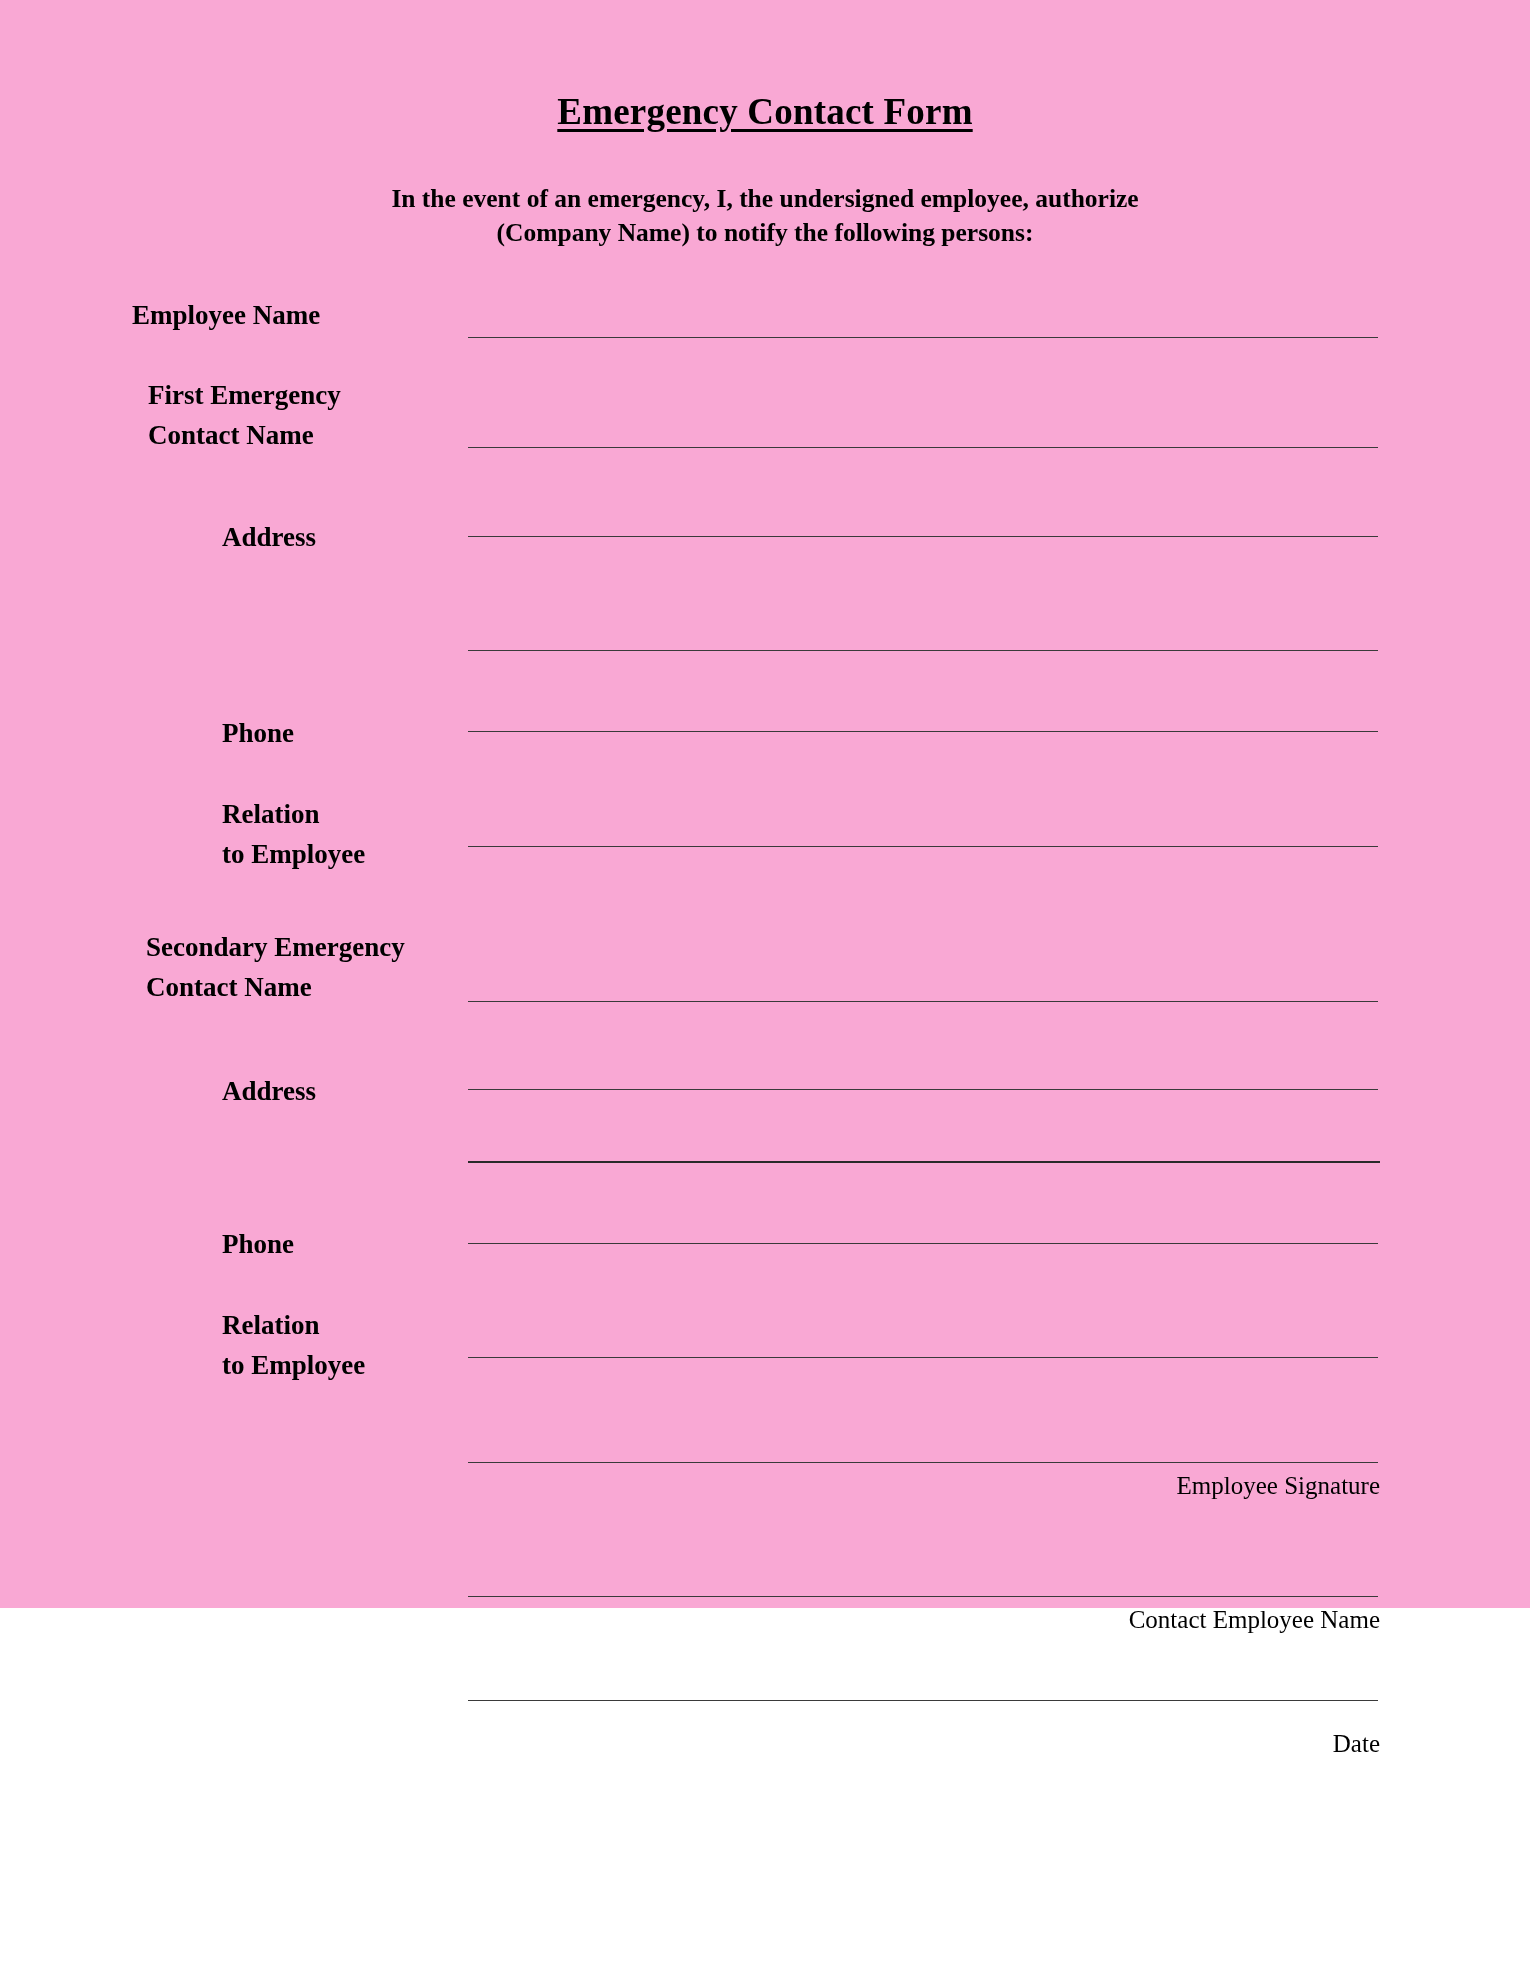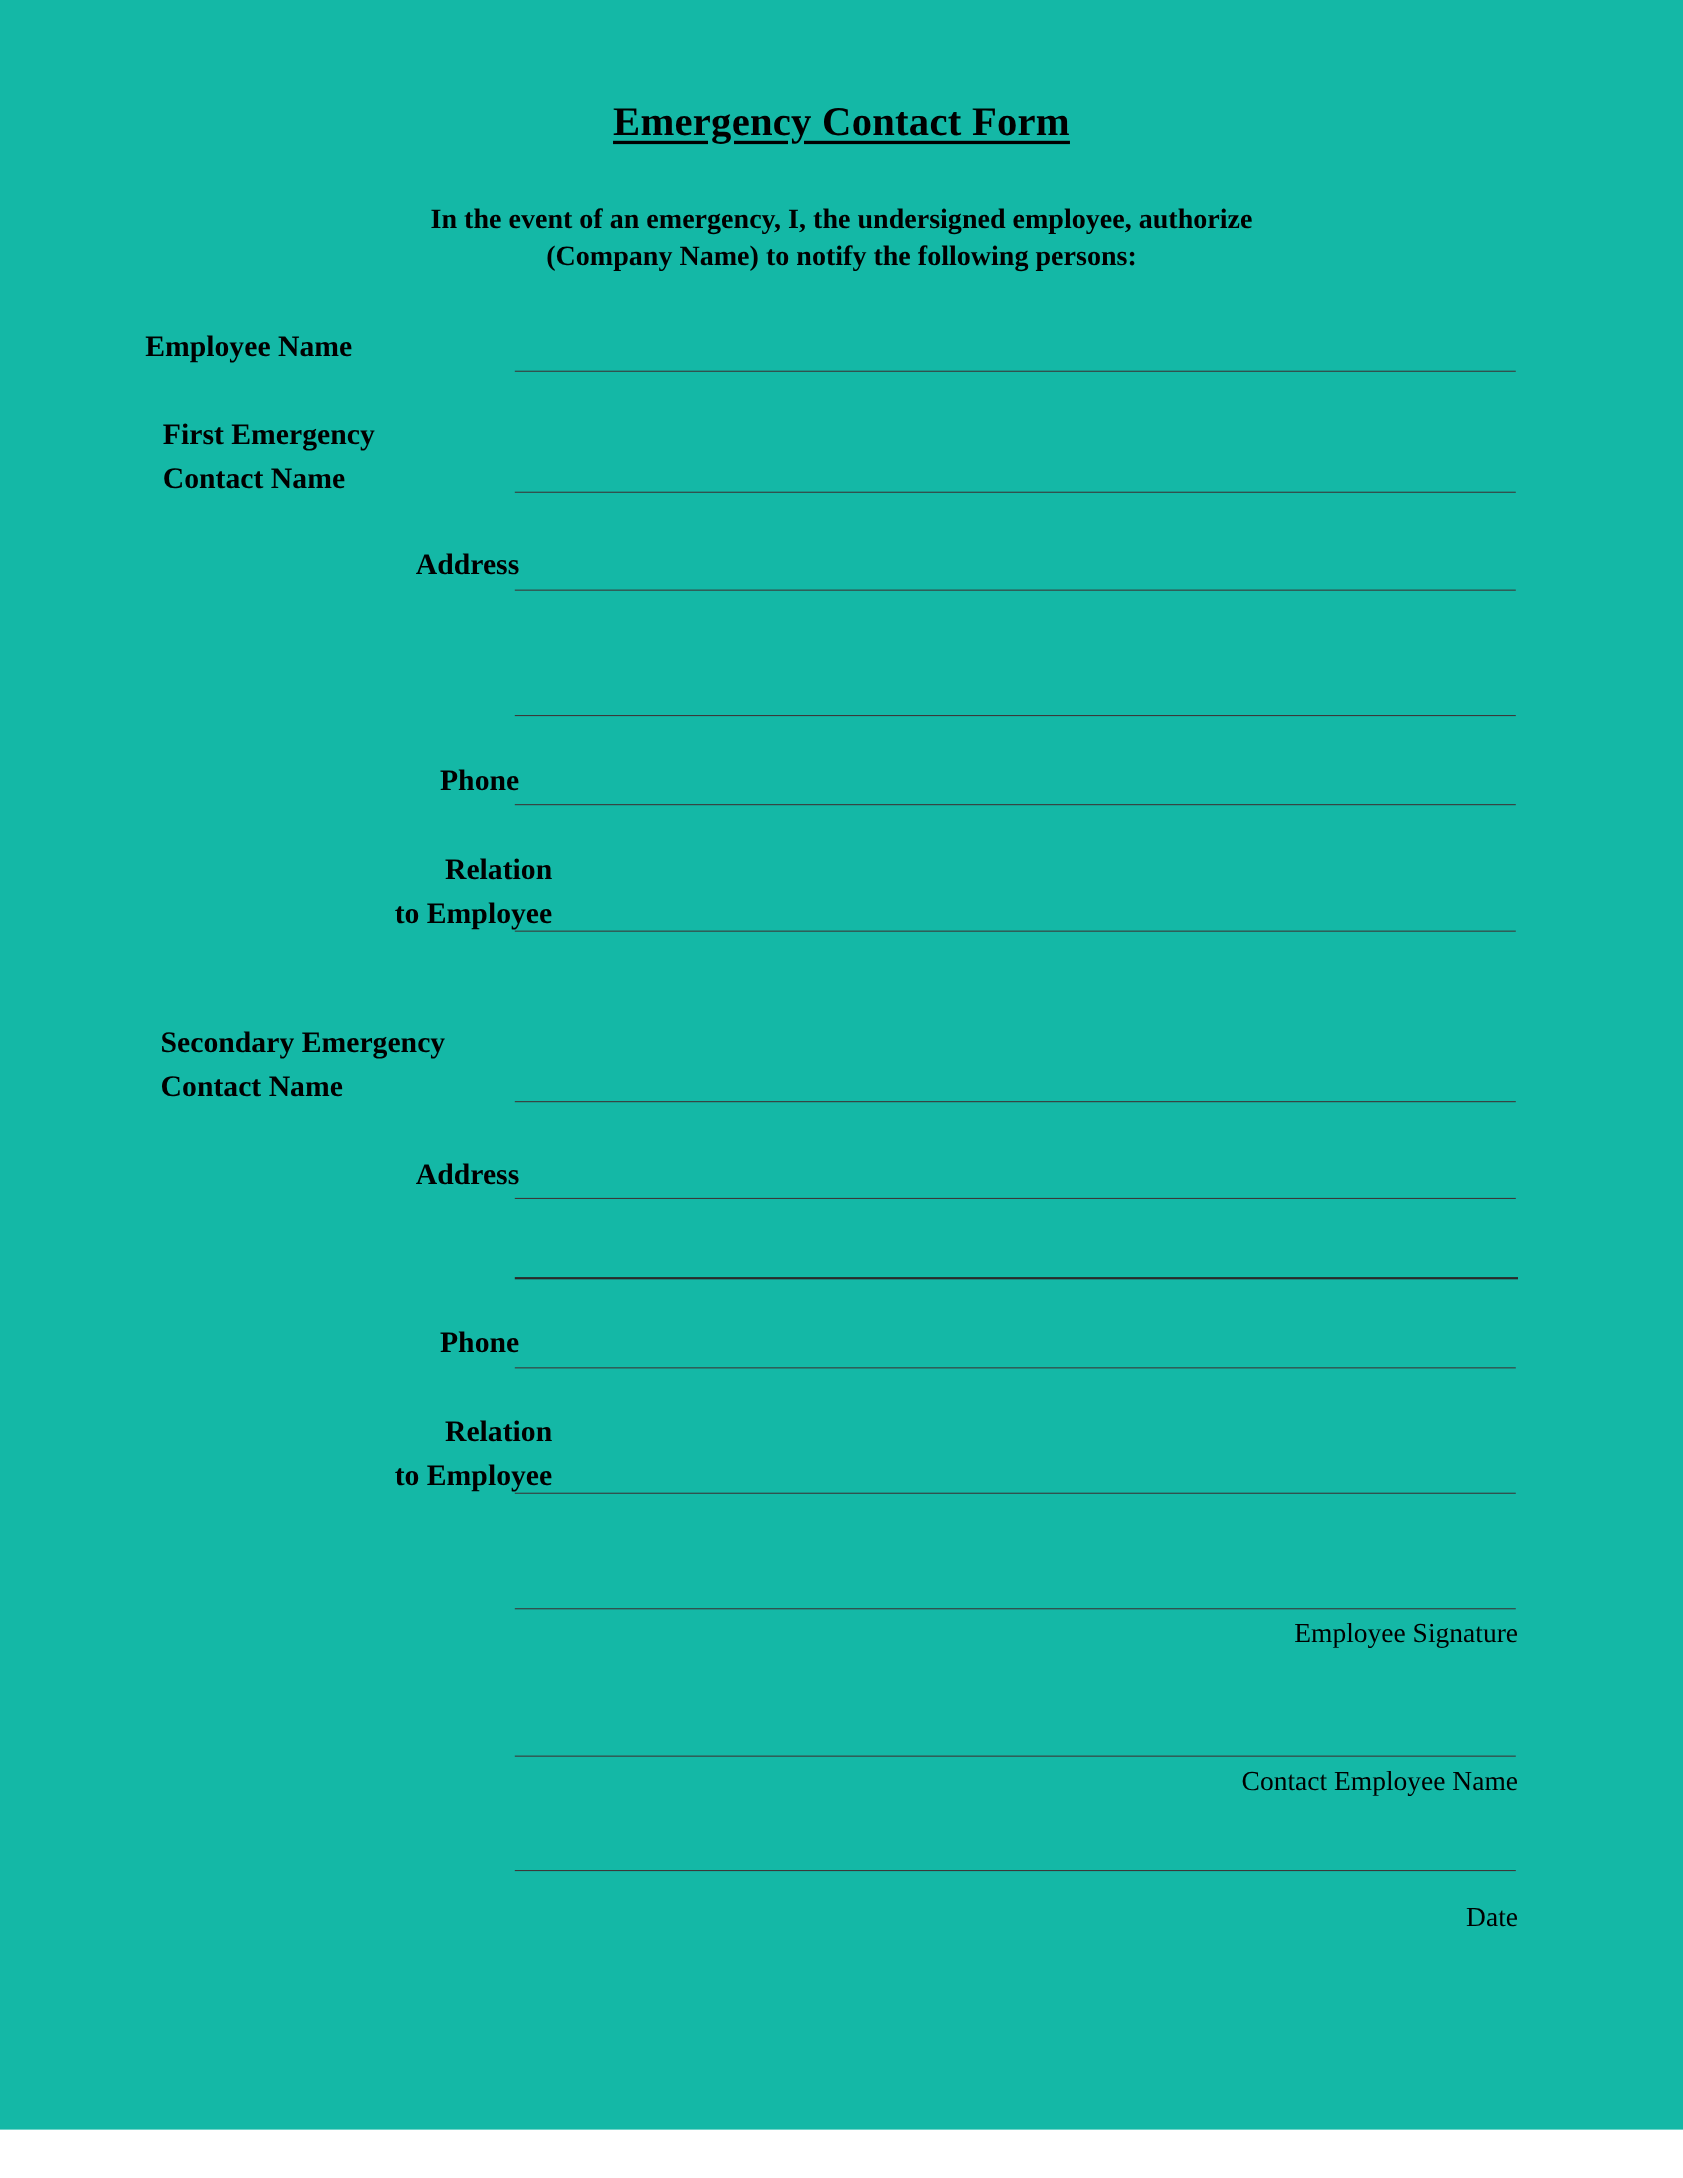--- a/index.html
+++ b/index.html
@@ -11,22 +11,22 @@
     width: 1530px;
     height: 1980px;
     font-family: "Liberation Serif", "DejaVu Serif", serif;
     color: #000000;
     position: relative;
     overflow: hidden;
   }
   .page {
     position: relative;
     width: 1530px;
-    height: 1936px;
-    background: #14b8a6;
+    height: 1608px;
+    background: #f9a8d4;
   }
 
   
   .title {
     position: absolute;
     top: 90px;
     left: 0;
     width: 1530px;
     text-align: center;
     font-size: 37px;
@@ -54,21 +54,22 @@
     position: absolute;
     font-size: 27px;
     font-weight: bold;
     line-height: 40px;
     white-space: pre-line;
   }
   .label-left {
     text-align: left;
   }
   .label-right {
-    text-align: right;
+    text-align: left;
+    margin-top: 24px;
   }
   .rule {
     position: absolute;
     height: 0;
     border-bottom: 1.6px solid #3a3a3a;
   }
   .rule.thick {
     border-bottom: 2.4px solid #2a2a2a;
   }
   .caption-right {

